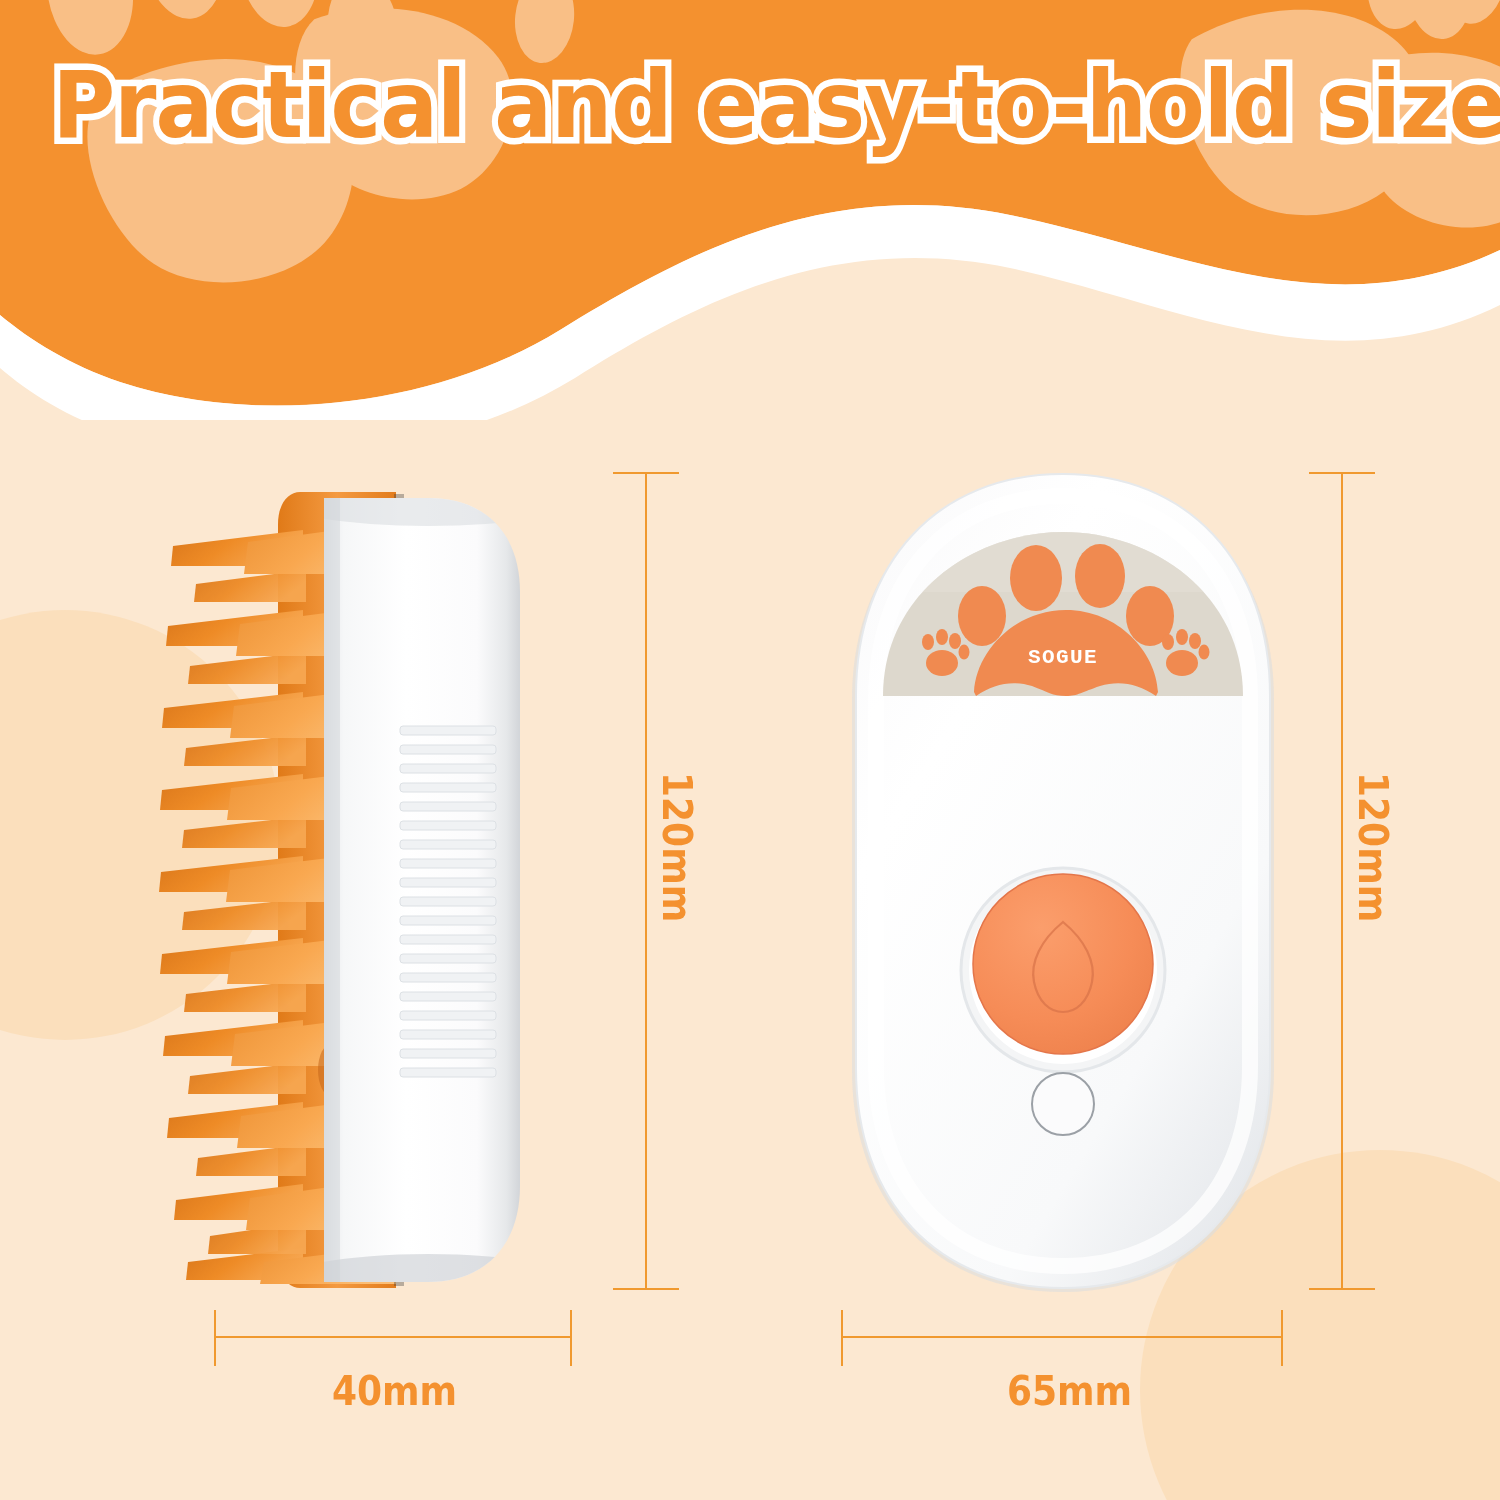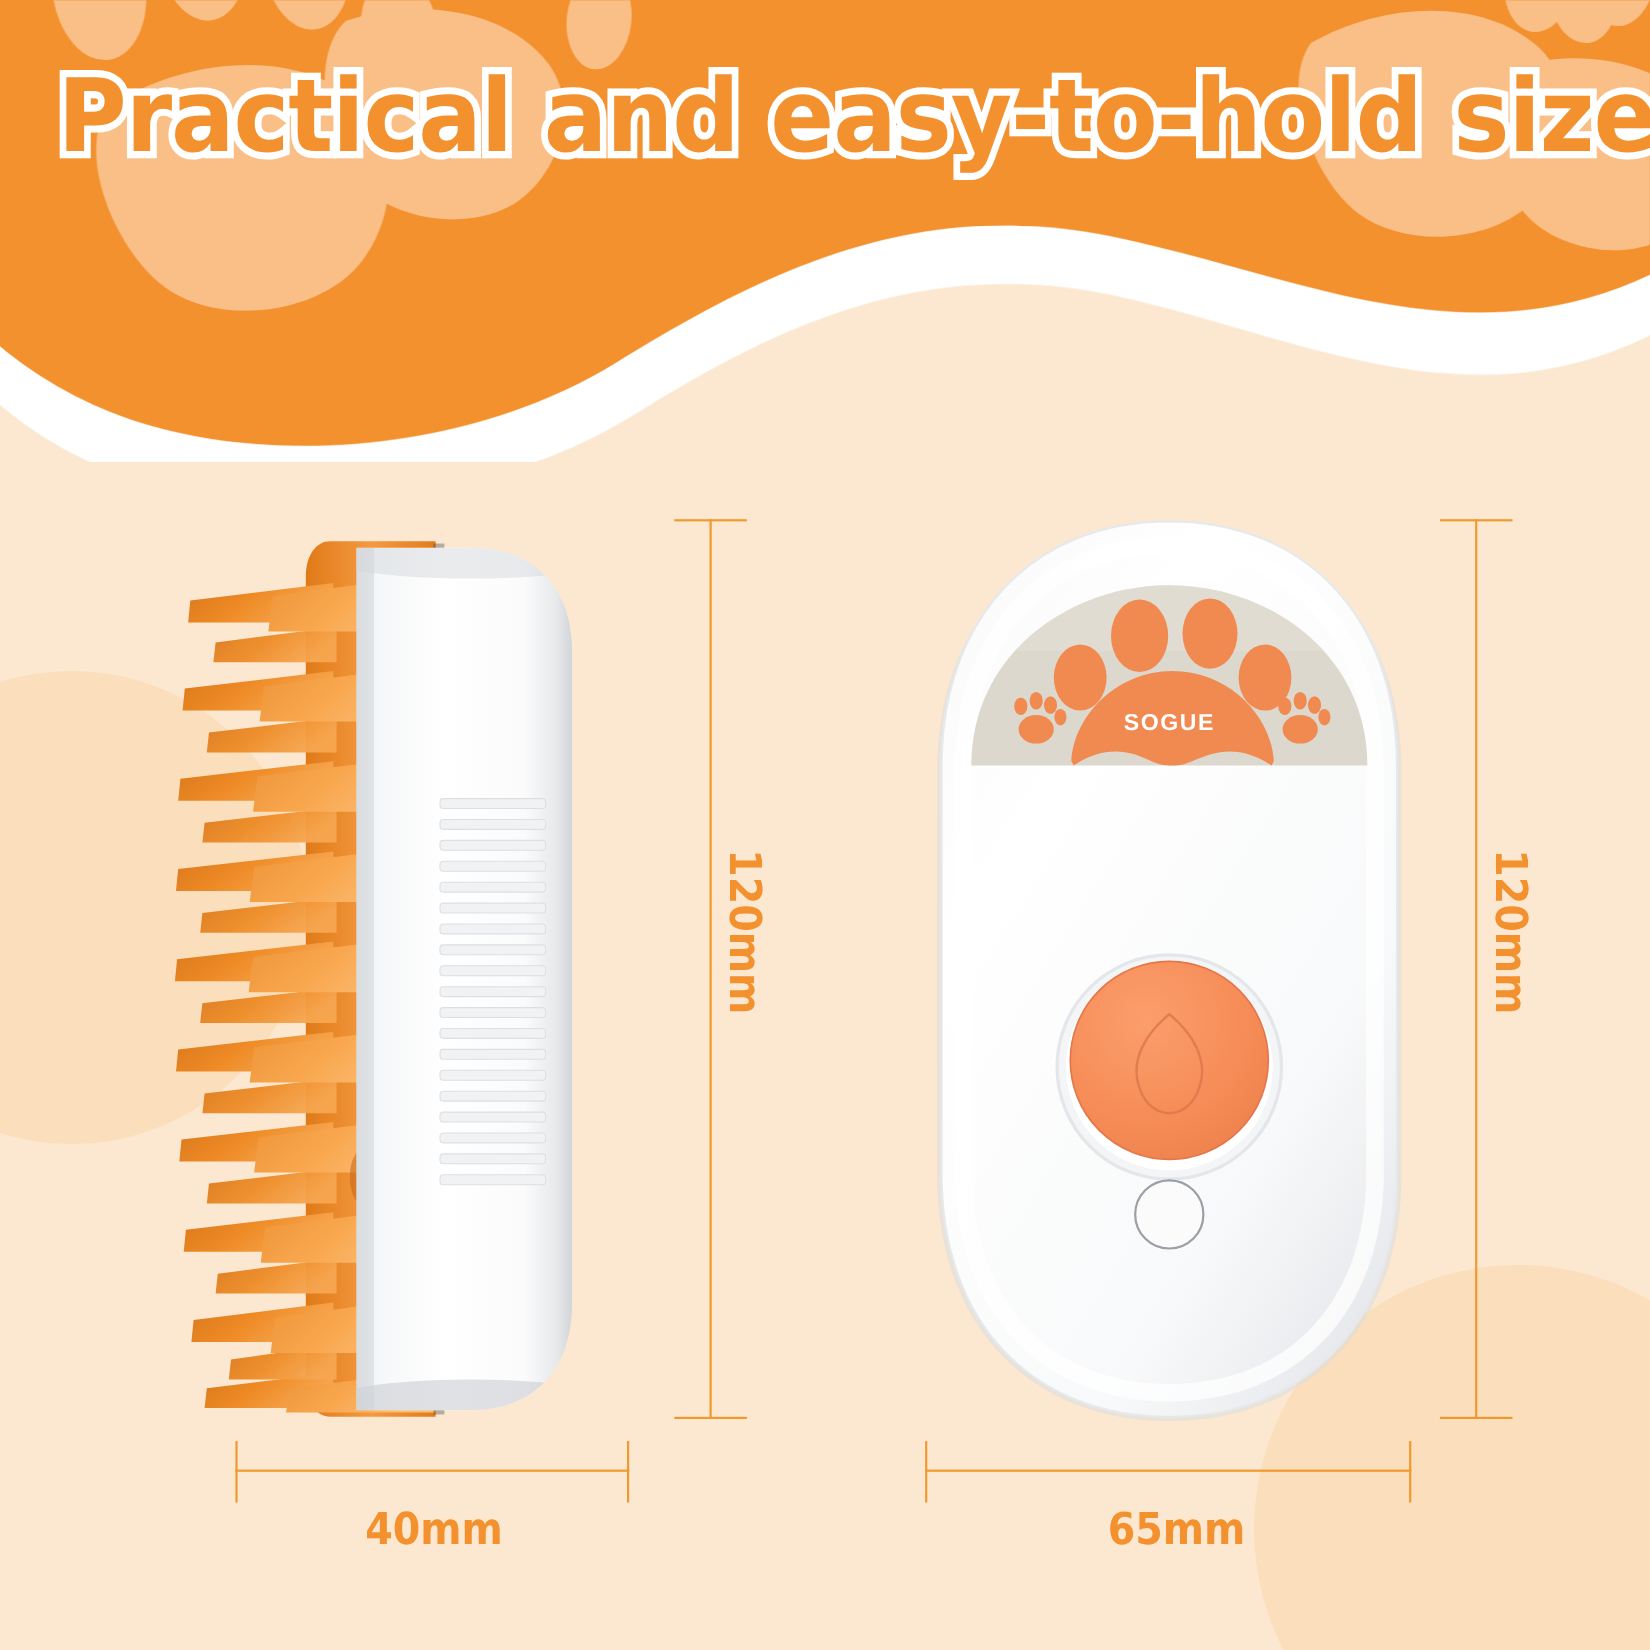--- a/index.html
+++ b/index.html
@@ -45,21 +45,21 @@
 
   .brand-text {
     position:absolute;
     left:0; width:450px;
     top:176px;
     text-align:center;
     color:#FFFFFF;
     font-size:21px;
     font-weight:bold;
     letter-spacing:1.4px;
-    font-family:Liberation Sans, sans-serif;
+    font-family:Liberation Mono, monospace;
     pointer-events:none;
   }
 
   
   .dim-line { position:absolute; background:#F0992F; }
 
   .vline { width:2px; }
   .hline { height:2px; }
   .tick-h { height:2px; }
   .tick-v { width:2px; }

